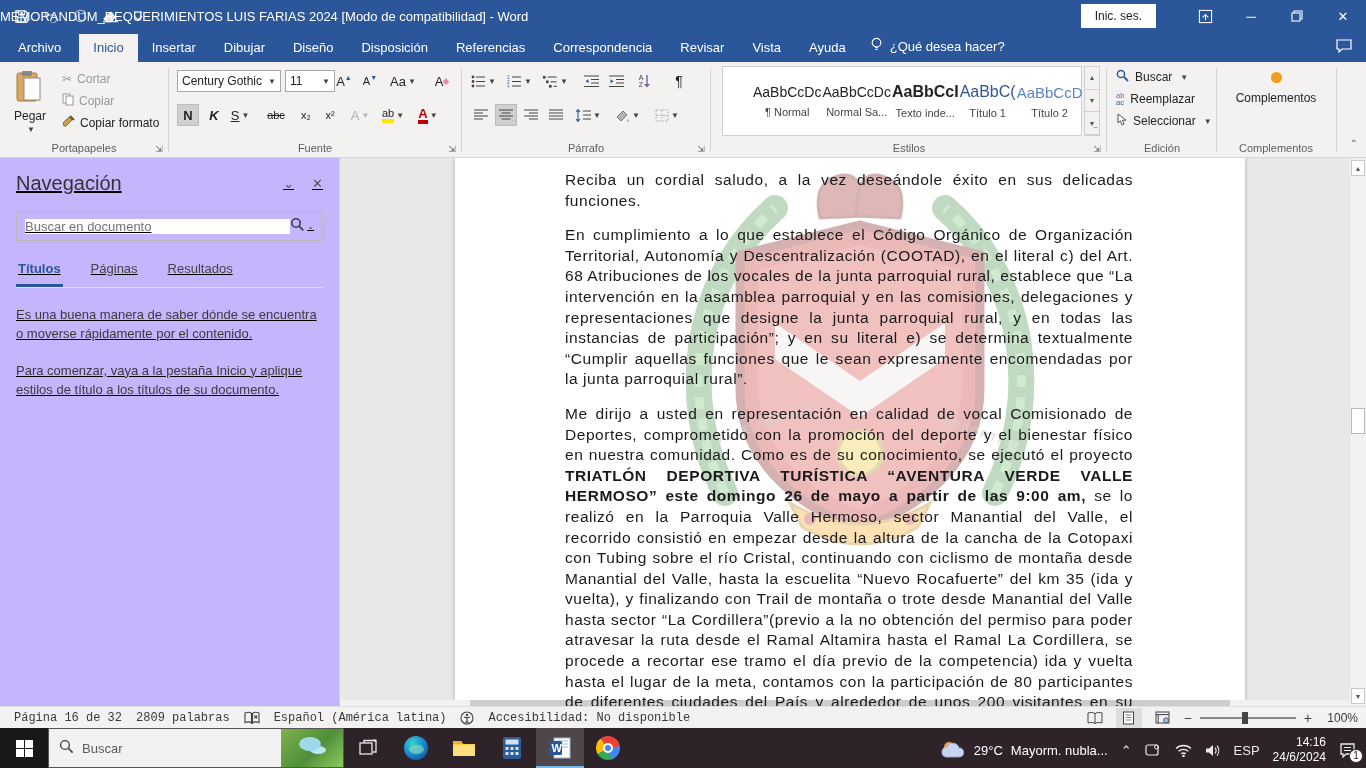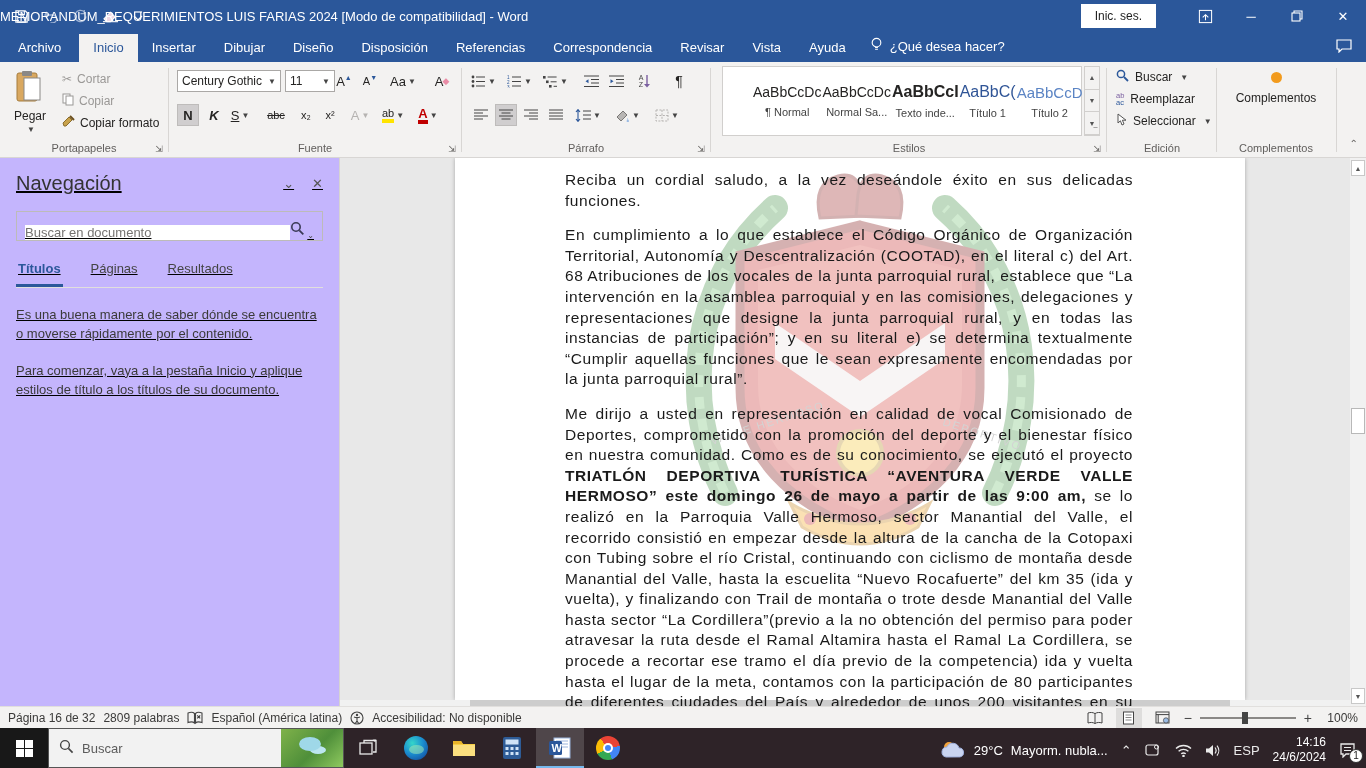--- a/index.html
+++ b/index.html
@@ -45,21 +45,21 @@
   .ribbon-collapse { position:absolute; right:8px; top:76px; font-size:10px; color:#605e5c; }
 
   
   #main { position:absolute; left:0; top:158px; width:1366px; height:548px; display:flex; }
 
   
   #navpane { width:340px; background:#c4b5fd; border-right:1px solid #d6d4d2; padding:14px 16px; position:relative;text-decoration:underline; }
   .nav-head { display:flex; align-items:center; }
   .nav-title { font-size:20px; color:#333; font-weight:400; flex:1; }
   .nav-head .nicon { color:#555; font-size:13px; margin-left:18px; }
-  .nav-search { margin-top:16px; height:30px; border:1px solid #bdbbb9; display:flex; align-items:flex-end; padding:0 8px; }
+  .nav-search { margin-top:16px; height:30px; border:1px solid #bdbbb9; display:flex; align-items:center; padding:0 8px; }
   .nav-search input { flex:1; border:none; outline:none; font-size:13px; color:#333; font-family:"Liberation Sans",sans-serif; }
   .nav-search input::placeholder { color:#767472; }
   .nav-tabs { display:flex; gap:26px; margin-top:16px; border-bottom:1px solid #e1dfdd; }
   .nav-tab { font-size:13px; color:#444; padding:4px 2px 8px; }
   .nav-tab.active { color:#2b579a; font-weight:700; border-bottom:3px solid #2b579a; }
   .nav-body p { font-size:13px; color:#3b3a39; line-height:1.45; margin-top:18px; }
 
   
   #canvas { flex:1; background:#e8e8e8; position:relative; overflow:hidden; }
   #page { position:absolute; left:115px; top:0; width:790px; height:542px; background:#fff; box-shadow:0 0 4px rgba(0,0,0,.28); }
@@ -70,21 +70,21 @@
   #hscroll { position:absolute; left:0; right:0; bottom:0; height:6px; background:#f1f1f1; }
   #hthumb { position:absolute; left:130px; width:760px; top:0; height:6px; background:#cdcdcd; }
 
   
   #vscroll { width:16px; background:#f1f1f1; position:relative; }
   .varrow { position:absolute; left:1px; width:14px; height:16px; background:#fff; border:1px solid #c8c8c8; color:#555; font-size:7px; display:flex; align-items:center; justify-content:center; }
   #vthumb { position:absolute; left:1px; top:250px; width:14px; height:26px; background:#fff; border:1px solid #b8b8b8; }
 
   
   #statusbar { position:absolute; left:0; top:706px; width:1366px; height:22px; background:#f3f2f1; border-top:1px solid #e1dfdd; display:flex; align-items:center; font-size:12px; color:#3b3a39; }
-  #statusbar .sitem { margin-left:8px; display:flex; align-items:center; gap:5px; }
+  #statusbar .sitem { margin-left:14px; display:flex; align-items:center; gap:5px;font-family:Liberation Mono, monospace; }
   .status-right { position:absolute; right:8px; display:flex; align-items:center; gap:8px; }
   .viewbtn { width:26px; height:20px; display:flex; align-items:center; justify-content:center; }
   .viewbtn.on { background:#dedddc; }
   .zoomtrack { width:96px; height:2px; background:#8a8886; position:relative; }
   .zoomthumb { position:absolute; left:42px; top:-5px; width:6px; height:12px; background:#444; }
   .zsign { font-size:14px; color:#444; }
 
   
   #taskbar { position:absolute; left:0; top:728px; width:1366px; height:40px; background:#2e2328; display:flex; align-items:center; color:#fff; }
   #startbtn { width:48px; height:40px; background:#181818; display:flex; align-items:center; justify-content:center; }

